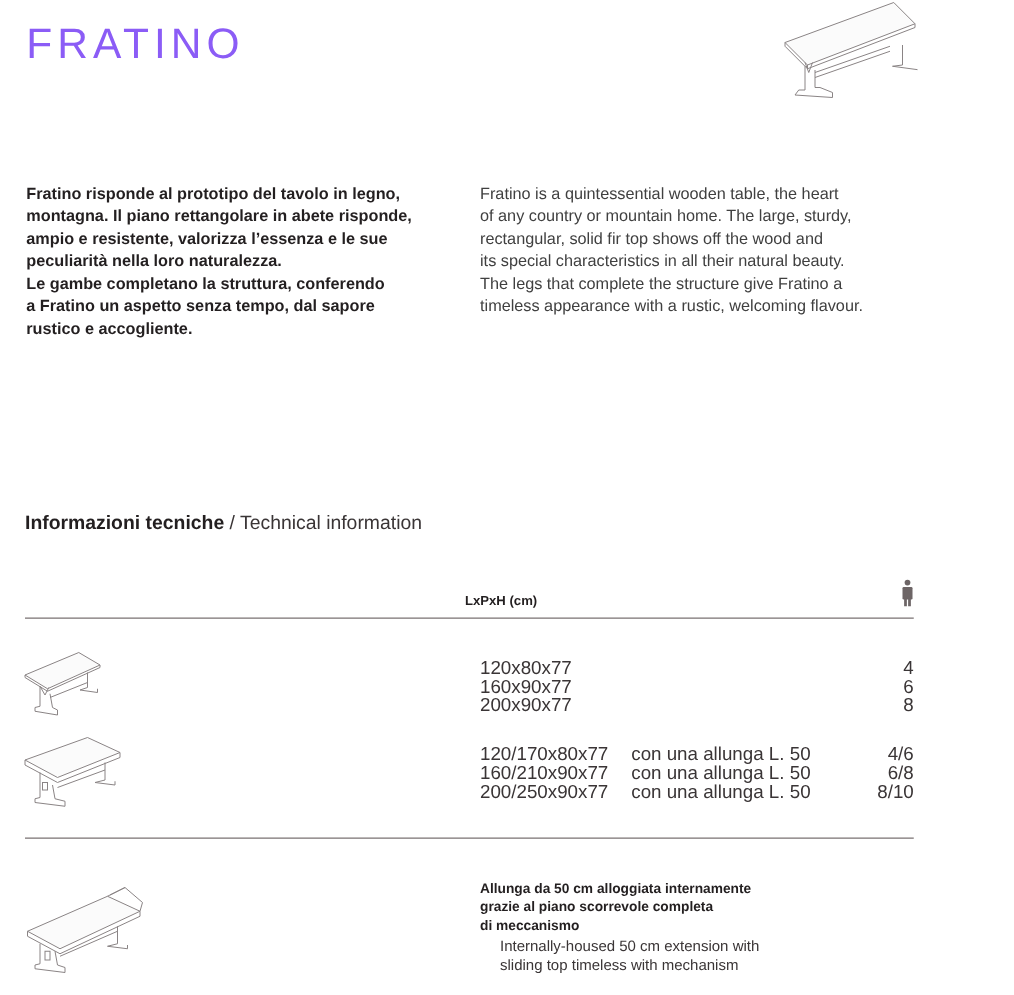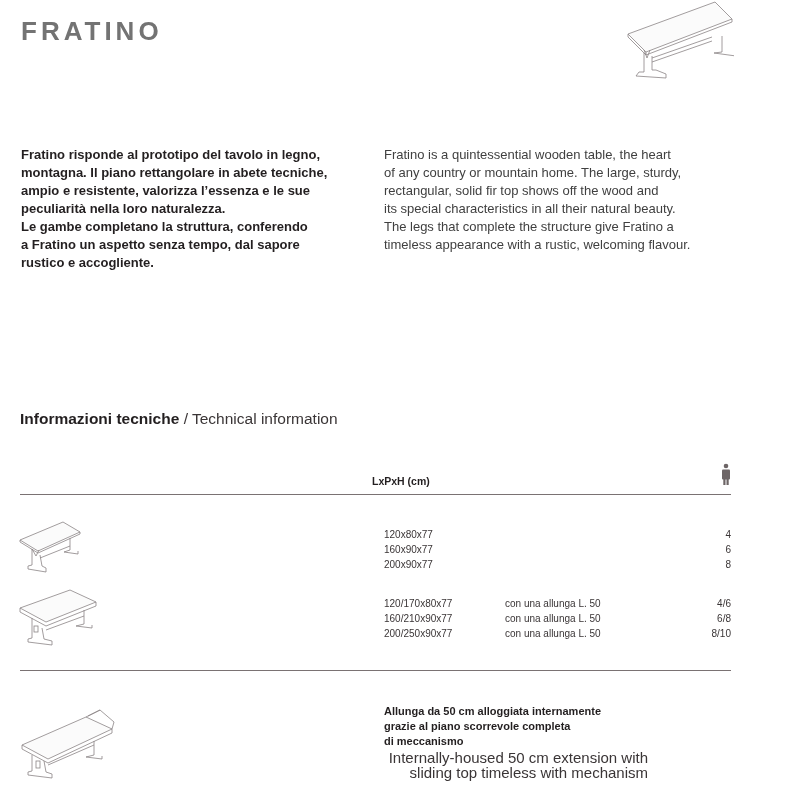--- a/index.html
+++ b/index.html
@@ -1,38 +1,38 @@
 <!DOCTYPE html>
 <html><head>
 <meta charset="utf-8">
 <style>
   html, body { margin:0; padding:0; background:#ffffff; }
   body { width:811px; height:796px; position:relative; overflow:hidden;
          font-family:"Liberation Sans", sans-serif; color:#231f20; }
   .abs { position:absolute; }
-  .title { left:21px; top:16px; font-size:26px; font-weight:bold; letter-spacing:4px; color:#737373; }
+  .title { left:21px; top:16px; font-size:34px; font-weight:normal; letter-spacing:4px; color:#8b5cf6; }
   .hero-img { left:622px; top:0px; width:112px; height:80px; }
   .para { font-size:13px; line-height:18px; }
   .para-it { left:21px; top:146px; width:345px; font-weight:bold; color:#231f20; }
   .para-en { left:384px; top:146px; width:350px; color:#404040; }
   .section-title { left:20px; top:410px; font-size:15.5px; color:#3a3536; }
   .section-title b { font-weight:bold; color:#231f20; }
   .col-head { left:372px; top:475px; font-size:10.5px; font-weight:bold; color:#231f20; }
   .person { left:719px; top:463px; width:14px; height:24px; }
   .rule { left:20px; height:1px; background:#7a7273; width:711px; }
-  .row { font-size:10px; line-height:15px; color:#3a3536; }
+  .row { font-size:15px; line-height:15px; color:#3a3536; }
   .row .dim { position:absolute; left:0; }
   .row .note { position:absolute; left:121px; }
   .row .seats { position:absolute; right:0; text-align:right; }
   .row-line { position:relative; height:15px; width:347px; }
   .group1 { left:384px; top:527px; }
   .group2 { left:384px; top:596px; }
   .img-small { left:18px; }
   .ext-it { left:384px; top:704px; font-size:11px; line-height:15px; font-weight:bold; color:#231f20; width:260px; }
-  .ext-en { left:388px; top:750px; font-size:15px; line-height:15px; color:#3a3536; width:260px;text-align:right; }
+  .ext-en { left:400px; top:750px; font-size:12px; line-height:15px; color:#3a3536; width:260px; }
 </style>
 </head>
 <body>
 
 <div class="abs title">FRATINO</div>
 
 <svg class="abs hero-img" viewBox="0 0 112 80">
   <g fill="none" stroke="#8a8485" stroke-width="0.8">
     <polygon points="6,34 93,2 110,19 24,52" fill="#fbfbfb"></polygon>
     <polyline points="6,34 6,37 24,55 110,22 110,19"></polyline>
@@ -40,21 +40,21 @@
     <polyline points="22,53 22,72 17,72 14,76 44,78 44,74 34,70 30,70 30,56"></polyline>
     <polyline points="100,36 100,52 92,53 114,56"></polyline>
     <polyline points="30,58 90,37"></polyline>
     <polyline points="30,62 90,41"></polyline>
     <path d="M22,50 L25,58 L28,50"></path>
   </g>
 </svg>
 
 <div class="abs para para-it">
   <div>Fratino risponde al prototipo del tavolo in legno,</div>
-  <div>montagna. Il piano rettangolare in abete tecniche,</div>
+  <div>montagna. Il piano rettangolare in abete risponde,</div>
   <div>ampio e resistente, valorizza l’essenza e le sue</div>
   <div>peculiarità nella loro naturalezza.</div>
   <div>Le gambe completano la struttura, conferendo</div>
   <div>a Fratino un aspetto senza tempo, dal sapore</div>
   <div>rustico e accogliente.</div>
 </div>
 
 <div class="abs para para-en">
   <div>Fratino is a quintessential wooden table, the heart</div>
   <div>of any country or mountain home. The large, sturdy,</div>

